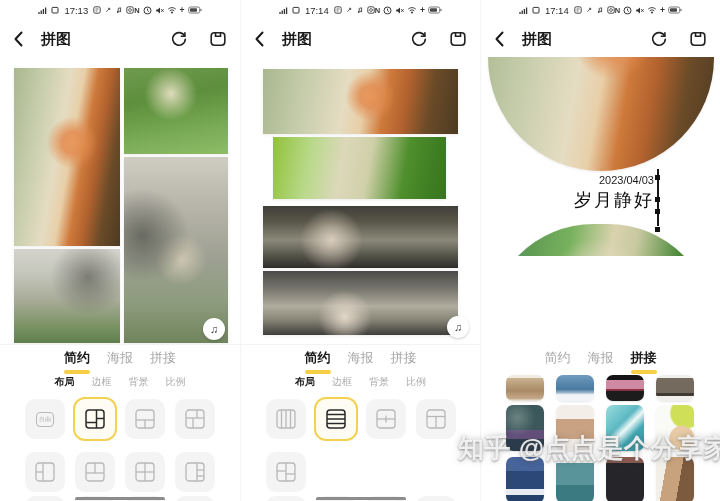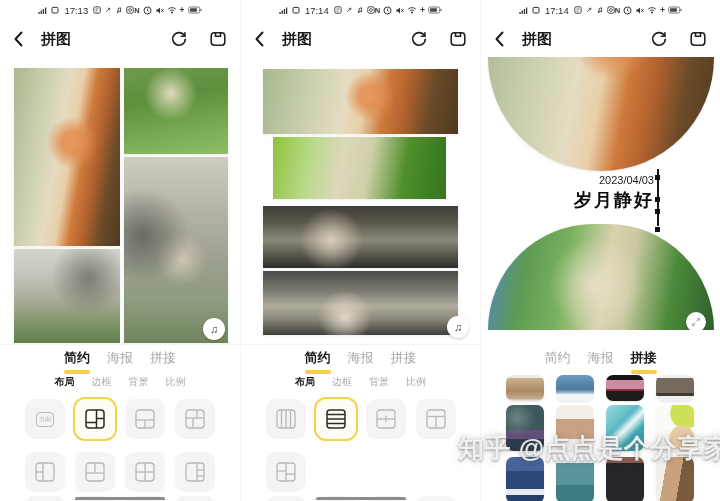--- a/index.html
+++ b/index.html
@@ -19,21 +19,21 @@
 
   
   .navbar { position:absolute; top:21px; left:0; width:100%; height:36px; display:flex; align-items:center; padding:0 13px; }
   .nav-title { margin-left:17px; font-size:15px; font-weight:600; color:#1a1a1a; }
   .nav-actions { margin-left:auto; display:flex; align-items:center; gap:21px; }
   .icon-btn { display:flex; align-items:center; justify-content:center; cursor:pointer; }
 
   
   .canvas { position:absolute; left:0; top:57px; width:100%; background:#fff; overflow:hidden; }
   .s1 .canvas, .s2 .canvas { height:288px; border-bottom:1px solid #f3f3f3; }
-  .s3 .canvas { height:273px; }
+  .s3 .canvas { height:199px; }
   .photo { position:absolute; box-shadow:0 1px 3px rgba(0,0,0,.08); }
 
   .ph-flower { background:
     radial-gradient(circle at 55% 42%, rgba(233,150,88,.95) 0%, rgba(226,140,80,.85) 9%, rgba(226,140,80,0) 22%),
     linear-gradient(100deg,#a9b78e 0%,#c9cfae 24%,#e5dcc2 42%,#e8cfa8 52%,#cf7a3c 62%,#b2622e 72%,#6b4b28 84%,#4c3a22 100%); }
   .ph-garden { background:
     radial-gradient(circle at 45% 30%, rgba(236,228,200,.9) 0%, rgba(236,228,200,0) 32%),
     linear-gradient(170deg,#6f9a4e 0%,#5d8f3c 35%,#74a651 65%,#8fbd68 100%); }
   .ph-blossom-s { background:
     radial-gradient(circle at 70% 30%, rgba(55,55,50,.5) 0%, transparent 38%),
@@ -56,21 +56,21 @@
 
   .fab { position:absolute; border-radius:50%; background:#fff; box-shadow:0 1px 3px rgba(0,0,0,.2); display:flex; align-items:center; justify-content:center; cursor:pointer; }
   .fab-music { width:22px; height:22px; font-size:11px; color:#3a3a3a; }
   .fab-expand { width:20px; height:20px; }
 
   
   .circle-photo { left:7px; top:-112px; width:226px; height:226px; border-radius:50%; }
   .arch-photo { left:7px; top:167px; width:226px; height:106px; border-radius:113px 113px 0 0; }
   .overlay-text { position:absolute; right:66px; top:117px; text-align:right; cursor:pointer; }
   .ot-date { font-size:11px; color:#1c1c1c; }
-  .ot-caption { font-size:18px; color:#0b0b0b; letter-spacing:2px; margin-top:2px; font-weight:700; }
+  .ot-caption { font-size:18px; color:#0b0b0b; letter-spacing:2px; margin-top:2px; font-weight:400; }
   .vline { position:absolute; left:176px; top:112px; width:1.5px; height:57px; background:#161616; }
   .vdot { position:absolute; left:174px; width:4.5px; height:4.5px; background:#111; }
 
   
   .maintabs { position:absolute; top:349px; left:0; width:100%; display:flex; justify-content:center; gap:9px; }
   .tab { position:relative; font-size:13px; color:#a6a6a6; padding:0 4px 8px; cursor:pointer; }
   .tab.sel { color:#1b1b1b; font-weight:700; }
   .tab.sel::after { content:""; position:absolute; left:4px; right:4px; bottom:1px; height:4px; background:#F6CF47; border-radius:2px; }
   .subtabs { position:absolute; top:375px; left:0; width:100%; display:flex; justify-content:center; gap:9px; }
   .subtab { font-size:10px; color:#ababab; padding:0 4px; cursor:pointer; }

